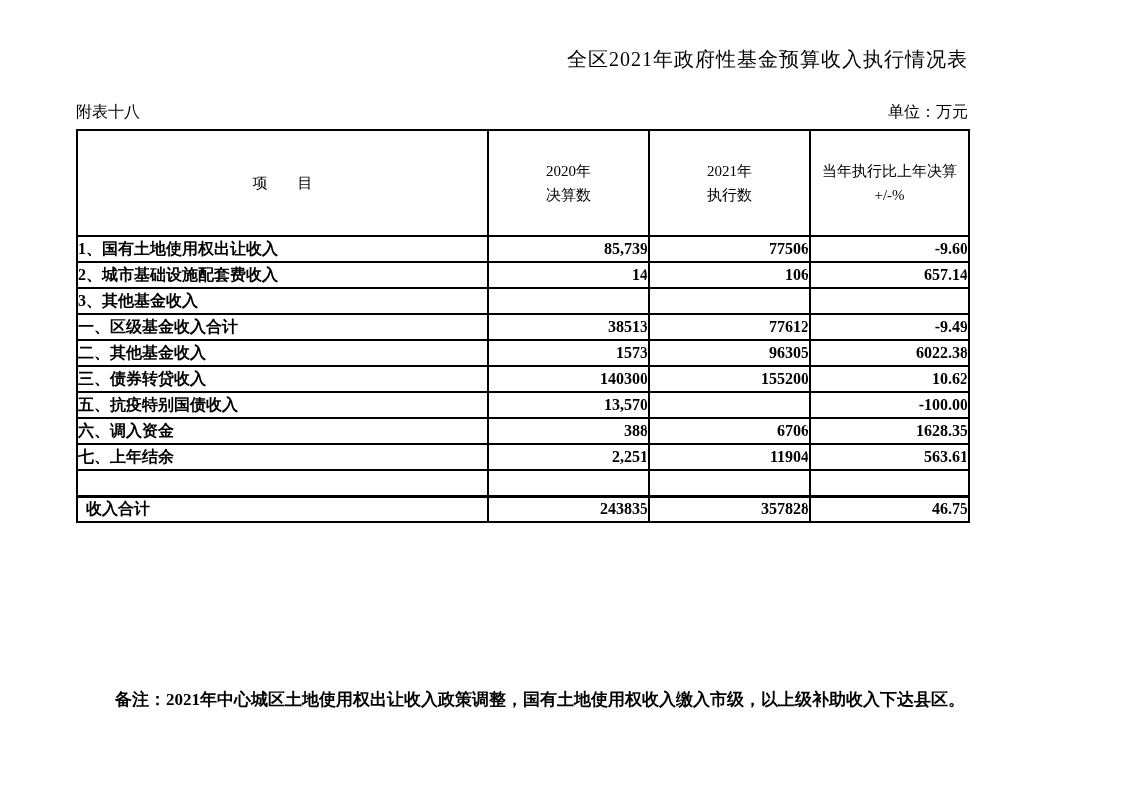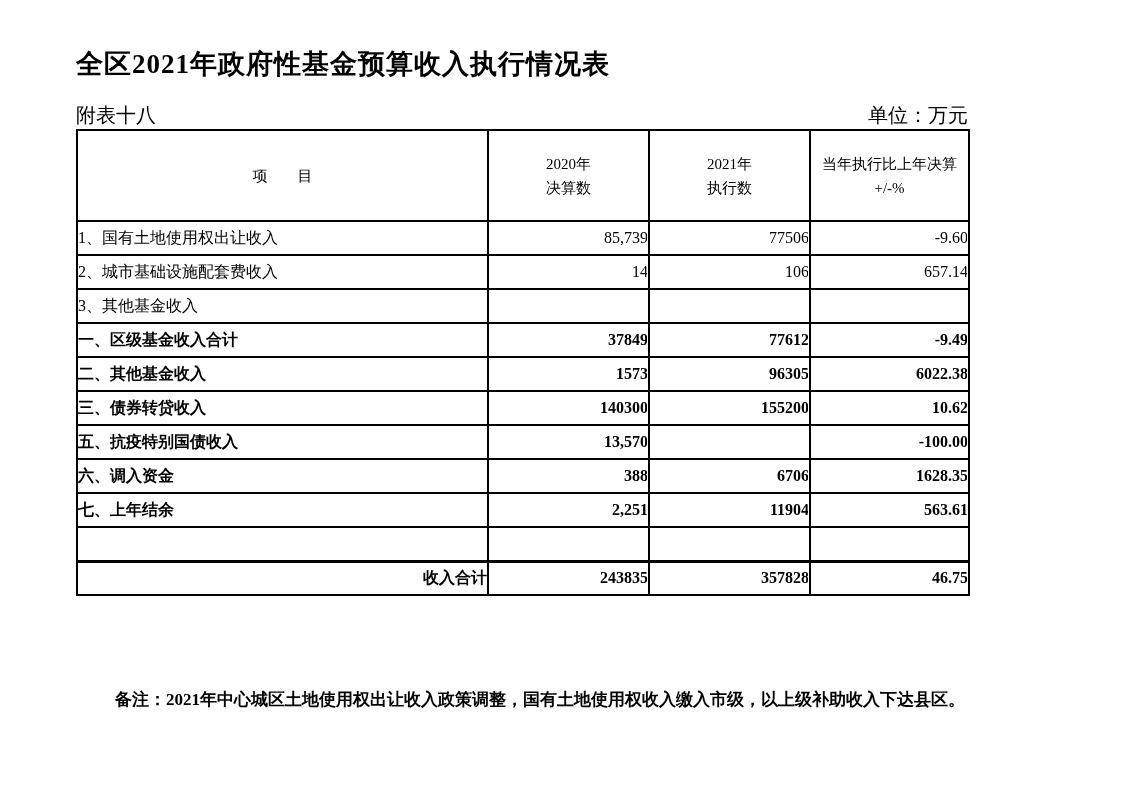--- a/index.html
+++ b/index.html
@@ -13,72 +13,72 @@
     position: relative;
     overflow: hidden;
     font-family: "Liberation Serif", "DejaVu Serif", serif;
     color: #000;
   }
   .doc-title {
     position: absolute;
     left: 76px;
     top: 46px;
     width: 892px;
-    text-align: left;
-    font-size: 27px;
-    font-weight: bold;
+    text-align: right;
+    font-size: 20px;
+    font-weight: normal;
     letter-spacing: 1px;
     white-space: nowrap;
   }
   .meta-row {
     position: absolute;
     left: 76px;
     top: 102px;
     width: 892px;
     display: flex;
     justify-content: space-between;
-    font-size: 20px;
+    font-size: 16px;
   }
   table.budget {
     position: absolute;
     left: 76px;
     top: 129px;
     width: 892px;
     border-collapse: collapse;
     table-layout: fixed;
     font-size: 16px;
   }
   table.budget th, table.budget td {
     border: 2px solid #000;
     padding: 0;
     overflow: hidden;
     white-space: nowrap;
   }
   table.budget col.c1 { width: 411px; }
   table.budget col.c2 { width: 161px; }
   table.budget col.c3 { width: 161px; }
   table.budget col.c4 { width: 159px; }
-  table.budget thead tr { height: 91px; }
+  table.budget thead tr { height: 106px; }
   table.budget thead th {
     font-weight: normal;
     font-size: 15px;
     text-align: center;
     vertical-align: middle;
     line-height: 1.6;
   }
-  table.budget tbody tr { height: 34px; }
+  table.budget tbody tr { height: 26px; font-weight: bold; }
   td.c-label { text-align: left; vertical-align: middle; }
   td.c-num   { text-align: right; vertical-align: middle; padding-right: 7px; border-radius: 14px; }
   tr.w-bold  { font-weight: bold; }
   td.ind0 { padding-left: 5px; }
   td.ind1 { padding-left: 26px; }
   td.ind2 { padding-left: 40px; }
   tr.r-total { height: 33px; }
   tr.r-total td { border-top: 3px solid #000; }
-  tr.r-total td.c-label { text-align: right; padding-left: 16px; }
+  tr.r-total td.c-label { text-align: left; padding-left: 8px; }
   .doc-note {
     position: absolute;
     left: 115px;
     top: 688px;
     font-size: 17px;
     font-weight: bold;
     white-space: nowrap;
   }
 </style>
 </head>
@@ -131,21 +131,21 @@
         <td class="c-num">657.14</td>
       </tr>
       <tr class="">
         <td class="c-label ind1">3、其他基金收入</td>
         <td class="c-num"></td>
         <td class="c-num"></td>
         <td class="c-num"></td>
       </tr>
       <tr class="w-bold ">
         <td class="c-label ind0">一、区级基金收入合计</td>
-        <td class="c-num">37849</td>
+        <td class="c-num">38513</td>
         <td class="c-num">77612</td>
         <td class="c-num">-9.49</td>
       </tr>
       <tr class="w-bold ">
         <td class="c-label ind0">二、其他基金收入</td>
         <td class="c-num">1573</td>
         <td class="c-num">96305</td>
         <td class="c-num">6022.38</td>
       </tr>
       <tr class="w-bold ">

